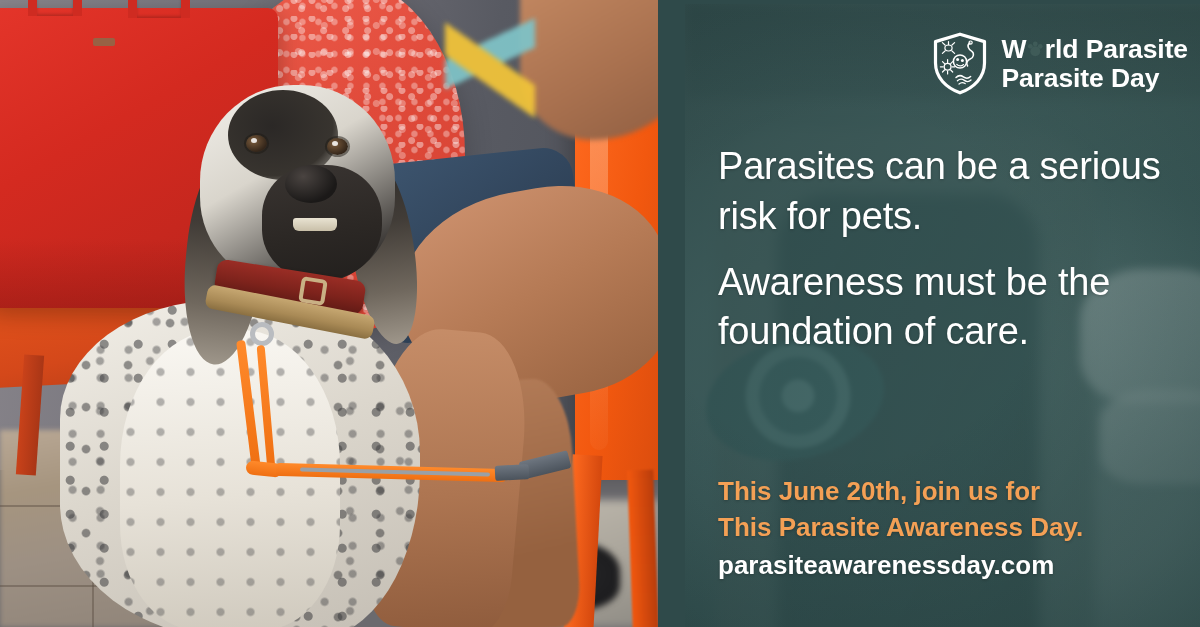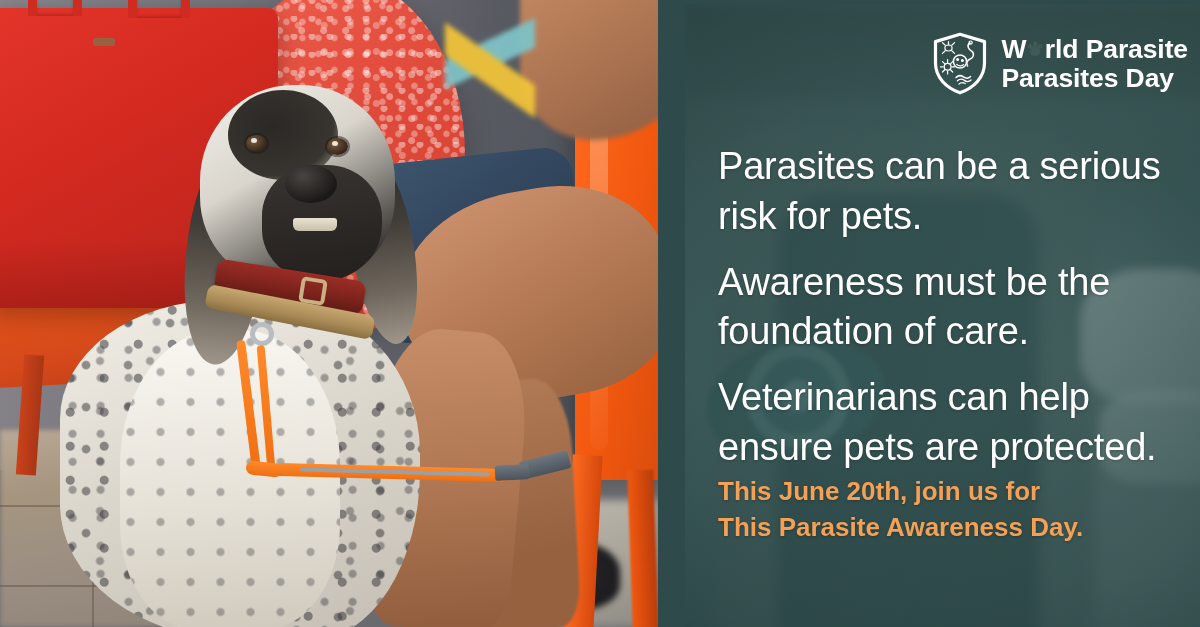--- a/index.html
+++ b/index.html
@@ -479,31 +479,31 @@
         </svg>
 
         <div class="wordmark">
           <span class="wm-line"><span>W</span><svg class="pawo" viewBox="0 0 24 24" aria-hidden="true">
                 <circle cx="12" cy="14.6" r="6.4" fill="#3f5b58"></circle>
                 <circle cx="5.6" cy="8.2" r="3.1" fill="#3f5b58"></circle>
                 <circle cx="12" cy="5.2" r="3.1" fill="#3f5b58"></circle>
                 <circle cx="18.4" cy="8.2" r="3.1" fill="#3f5b58"></circle>
                 <path d="M12 2.6 a9.6 9.6 0 1 0 0.01 0 z" fill="none" stroke="#ffffff" stroke-width="0"></path>
               </svg><span>rld Parasite</span></span>
-          <span class="wm-line">Parasites Day</span>
+          <span class="wm-line">Parasite Day</span>
         </div>
       </div>
 
       <div id="headline">
         <p><b>Parasites</b><span> can be a serious risk for pets.</span></p>
         <p><b>Awareness</b><span> must be the foundation of care.</span></p>
-        <p><span>Veterinarians can help ensure pets are </span><b>protected</b><span>.</span></p>
       </div>
 
       <div id="cta">
         <span class="cta-date">This June 20th, join us for</span>
         <span class="cta-date">This Parasite Awareness Day.</span>
+        <span class="cta-url">parasiteawarenessday.com</span>
       </div>
 
     </div>
   </div>
 
 </div>
 
 </body></html>

